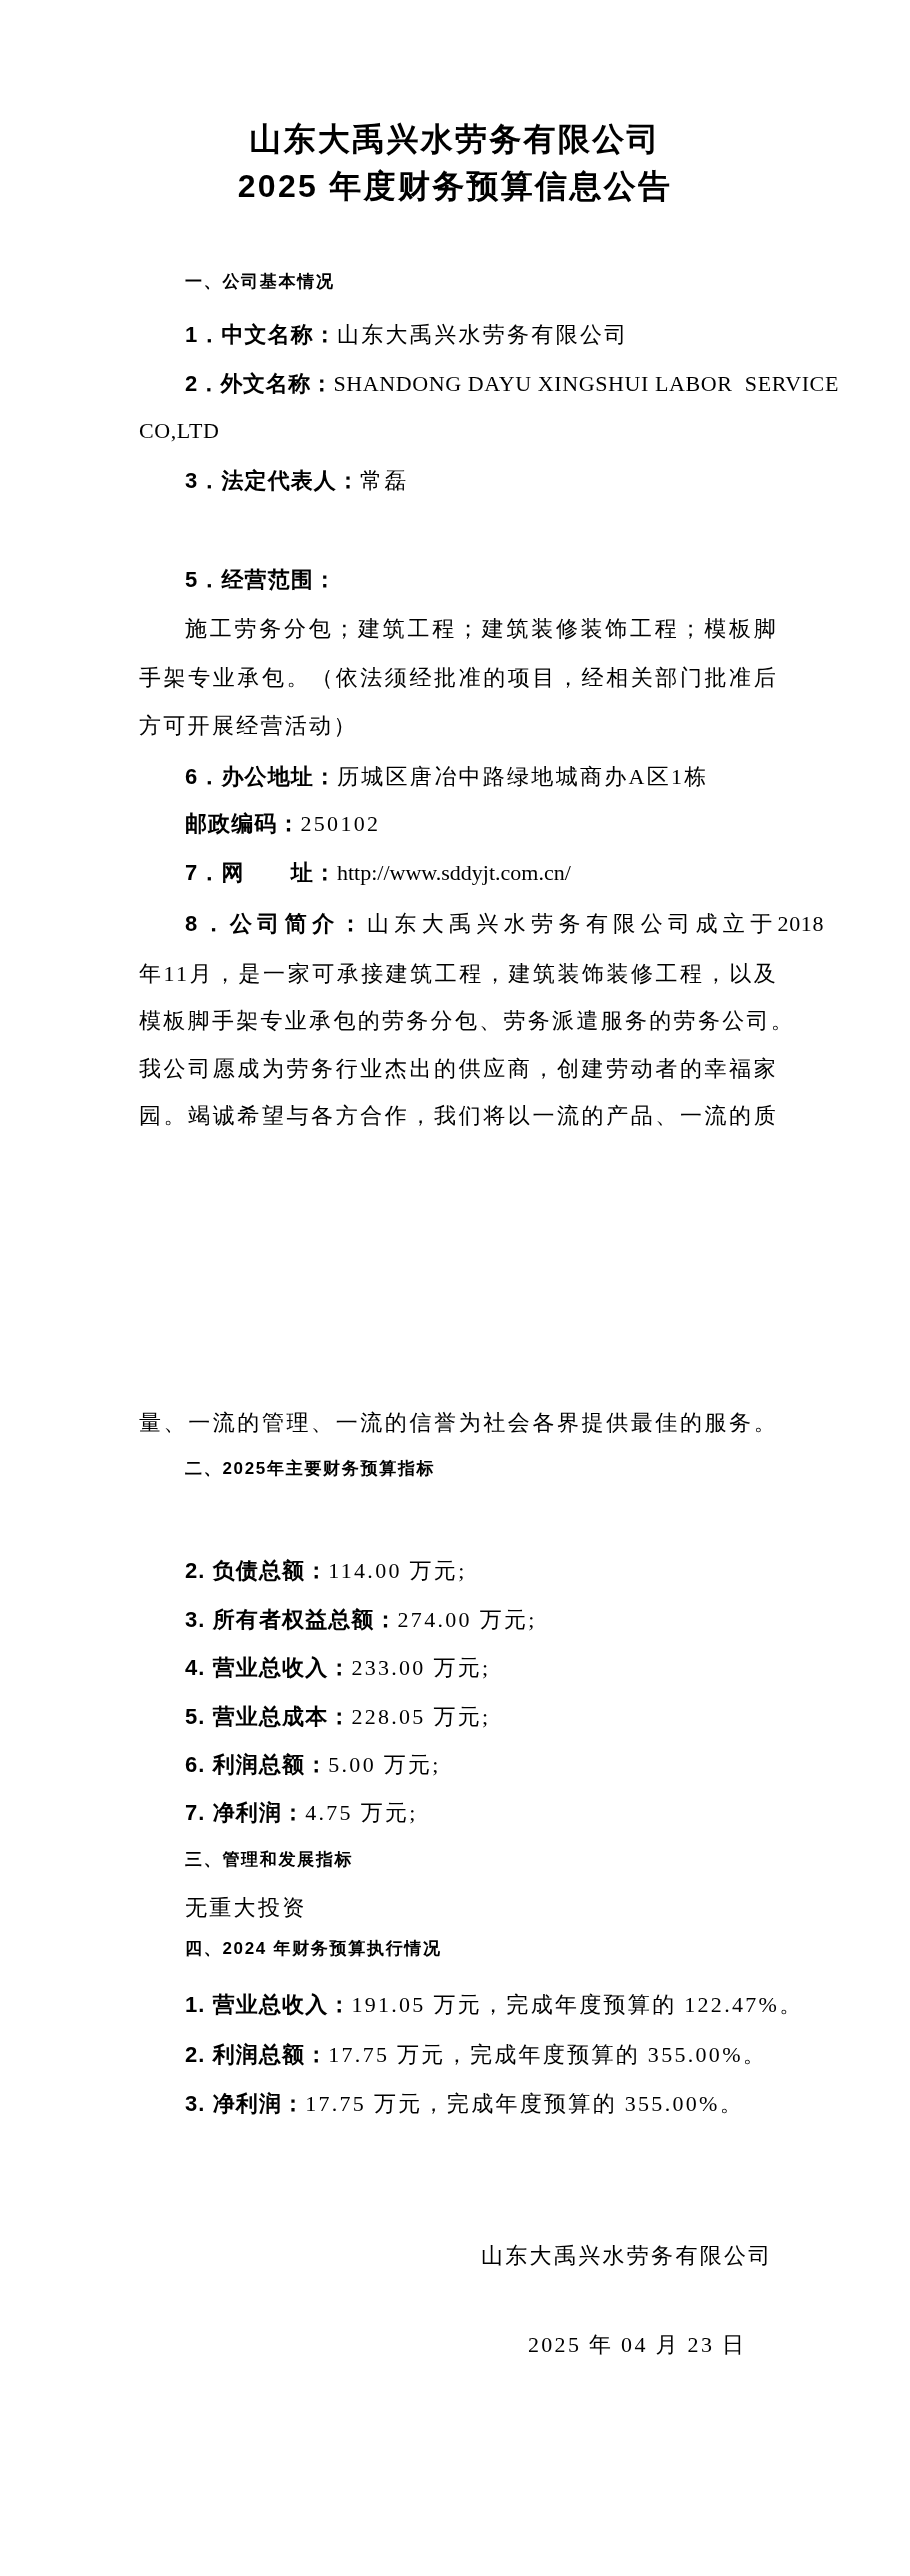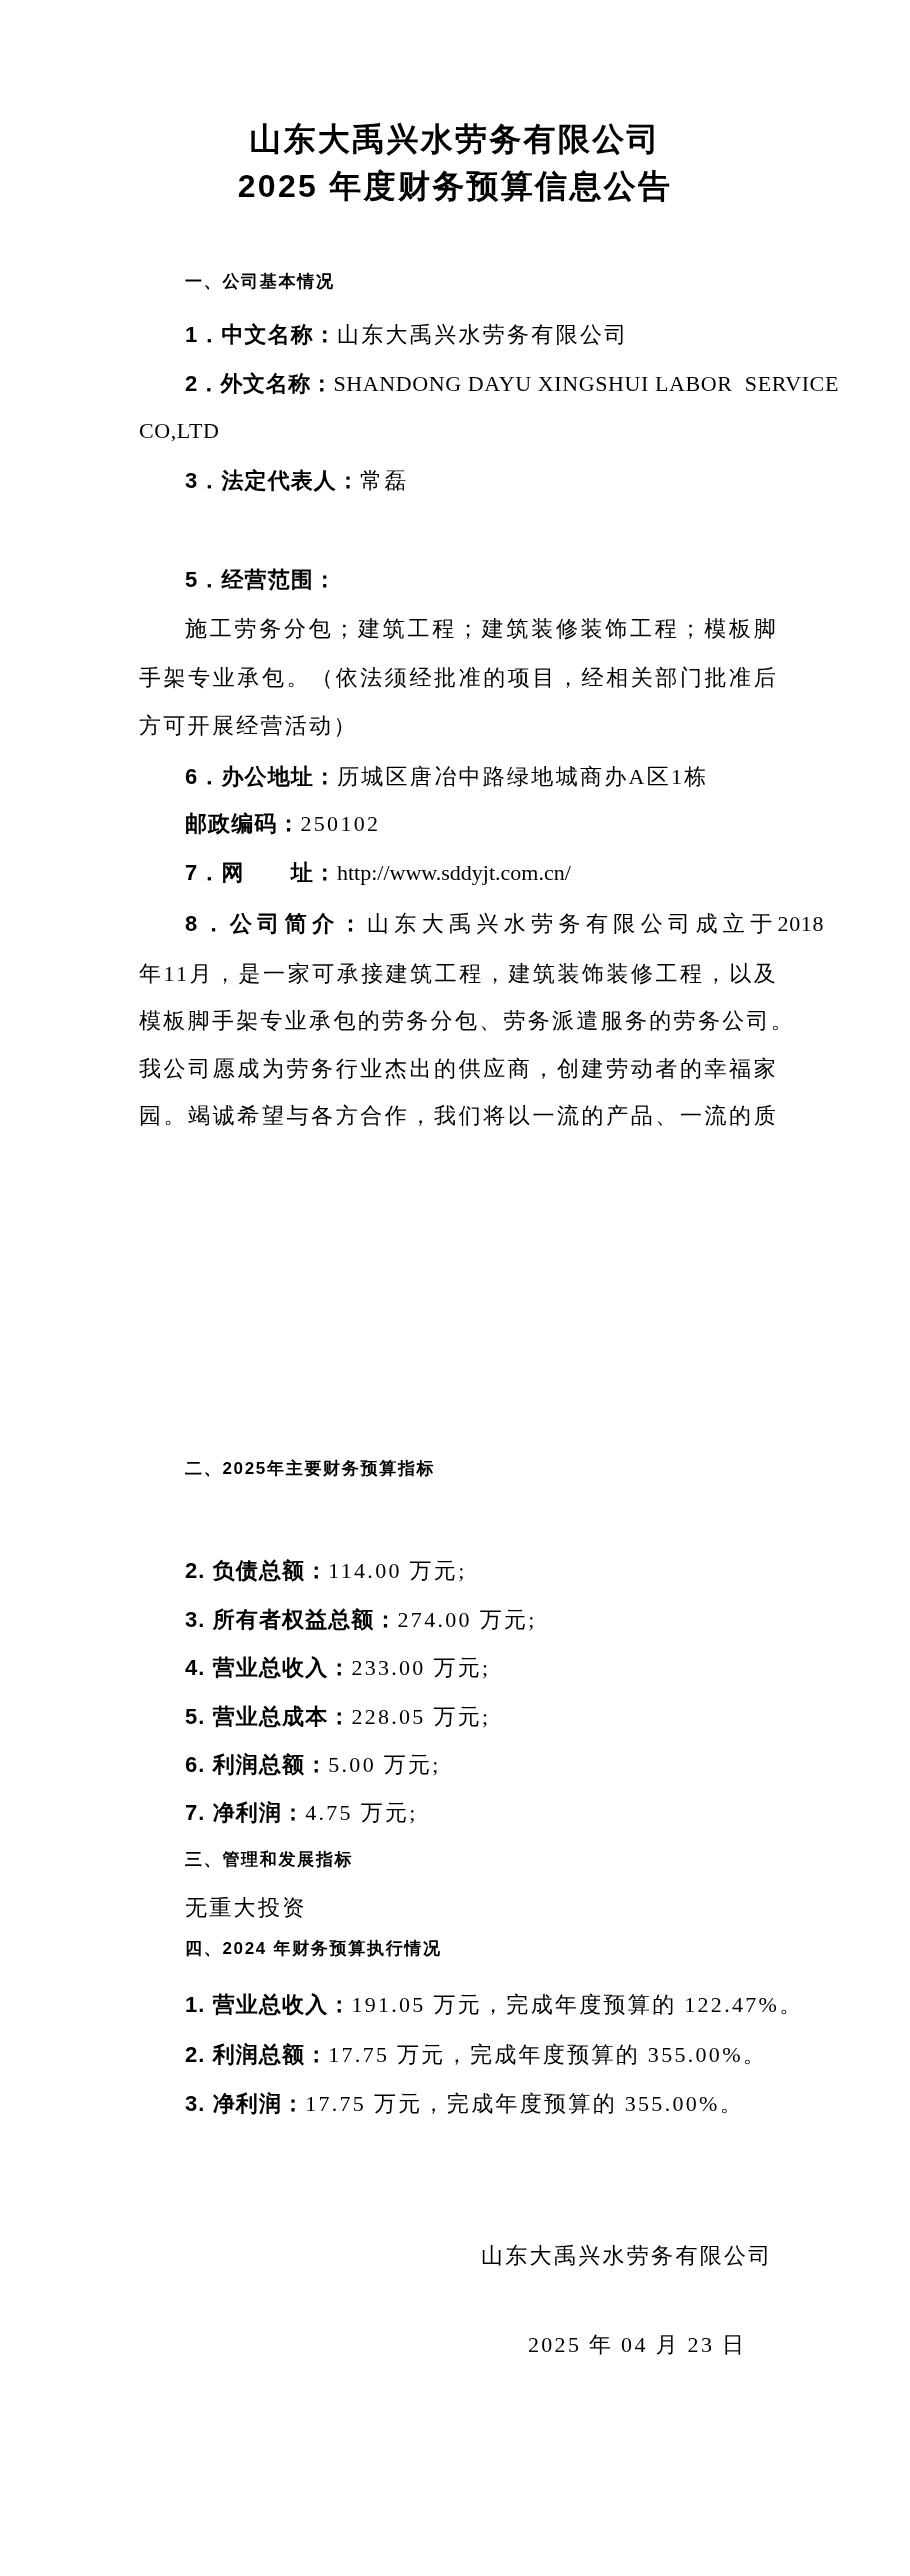--- a/index.html
+++ b/index.html
@@ -47,20 +47,21 @@
   <div class="ln" style="top:809px"><span class="hei">邮政编码：</span><span class="song">250102</span></div>
 
   <div class="ln" style="top:858px"><span class="hei">7．网　　址：</span><span class="url">http://www.sddyjt.com.cn/</span></div>
 
   <div class="ln fill fillline" style="top:909px"><span class="hei">8．公司简介：</span><span class="song">山东大禹兴水劳务有限公司成立于2018</span></div>
   <div class="ln m fill song fillline" style="top:959px">年11月，是一家可承接建筑工程，建筑装饰装修工程，以及</div>
   <div class="ln m fill song fillline" style="top:1006px">模板脚手架专业承包的劳务分包、劳务派遣服务的劳务公司。</div>
   <div class="ln m fill song fillline" style="top:1054px">我公司愿成为劳务行业杰出的供应商，创建劳动者的幸福家</div>
   <div class="ln m fill song fillline" style="top:1101px">园。竭诚希望与各方合作，我们将以一流的产品、一流的质</div>
 
+  <div class="ln m fill song fillline" style="top:1408px">量、一流的管理、一流的信誉为社会各界提供最佳的服务。</div>
 
   <div class="h" style="top:1457px">二、2025年主要财务预算指标</div>
   <div class="ln" style="top:1556px"><span class="hei">2. 负债总额：</span><span class="song">114.00 万元;</span></div>
   <div class="ln" style="top:1605px"><span class="hei">3. 所有者权益总额：</span><span class="song">274.00 万元;</span></div>
   <div class="ln" style="top:1653px"><span class="hei">4. 营业总收入：</span><span class="song">233.00 万元;</span></div>
   <div class="ln" style="top:1702px"><span class="hei">5. 营业总成本：</span><span class="song">228.05 万元;</span></div>
   <div class="ln" style="top:1750px"><span class="hei">6. 利润总额：</span><span class="song">5.00 万元;</span></div>
   <div class="ln" style="top:1798px"><span class="hei">7. 净利润：</span><span class="song">4.75 万元;</span></div>
 
   <div class="h" style="top:1848px">三、管理和发展指标</div>

